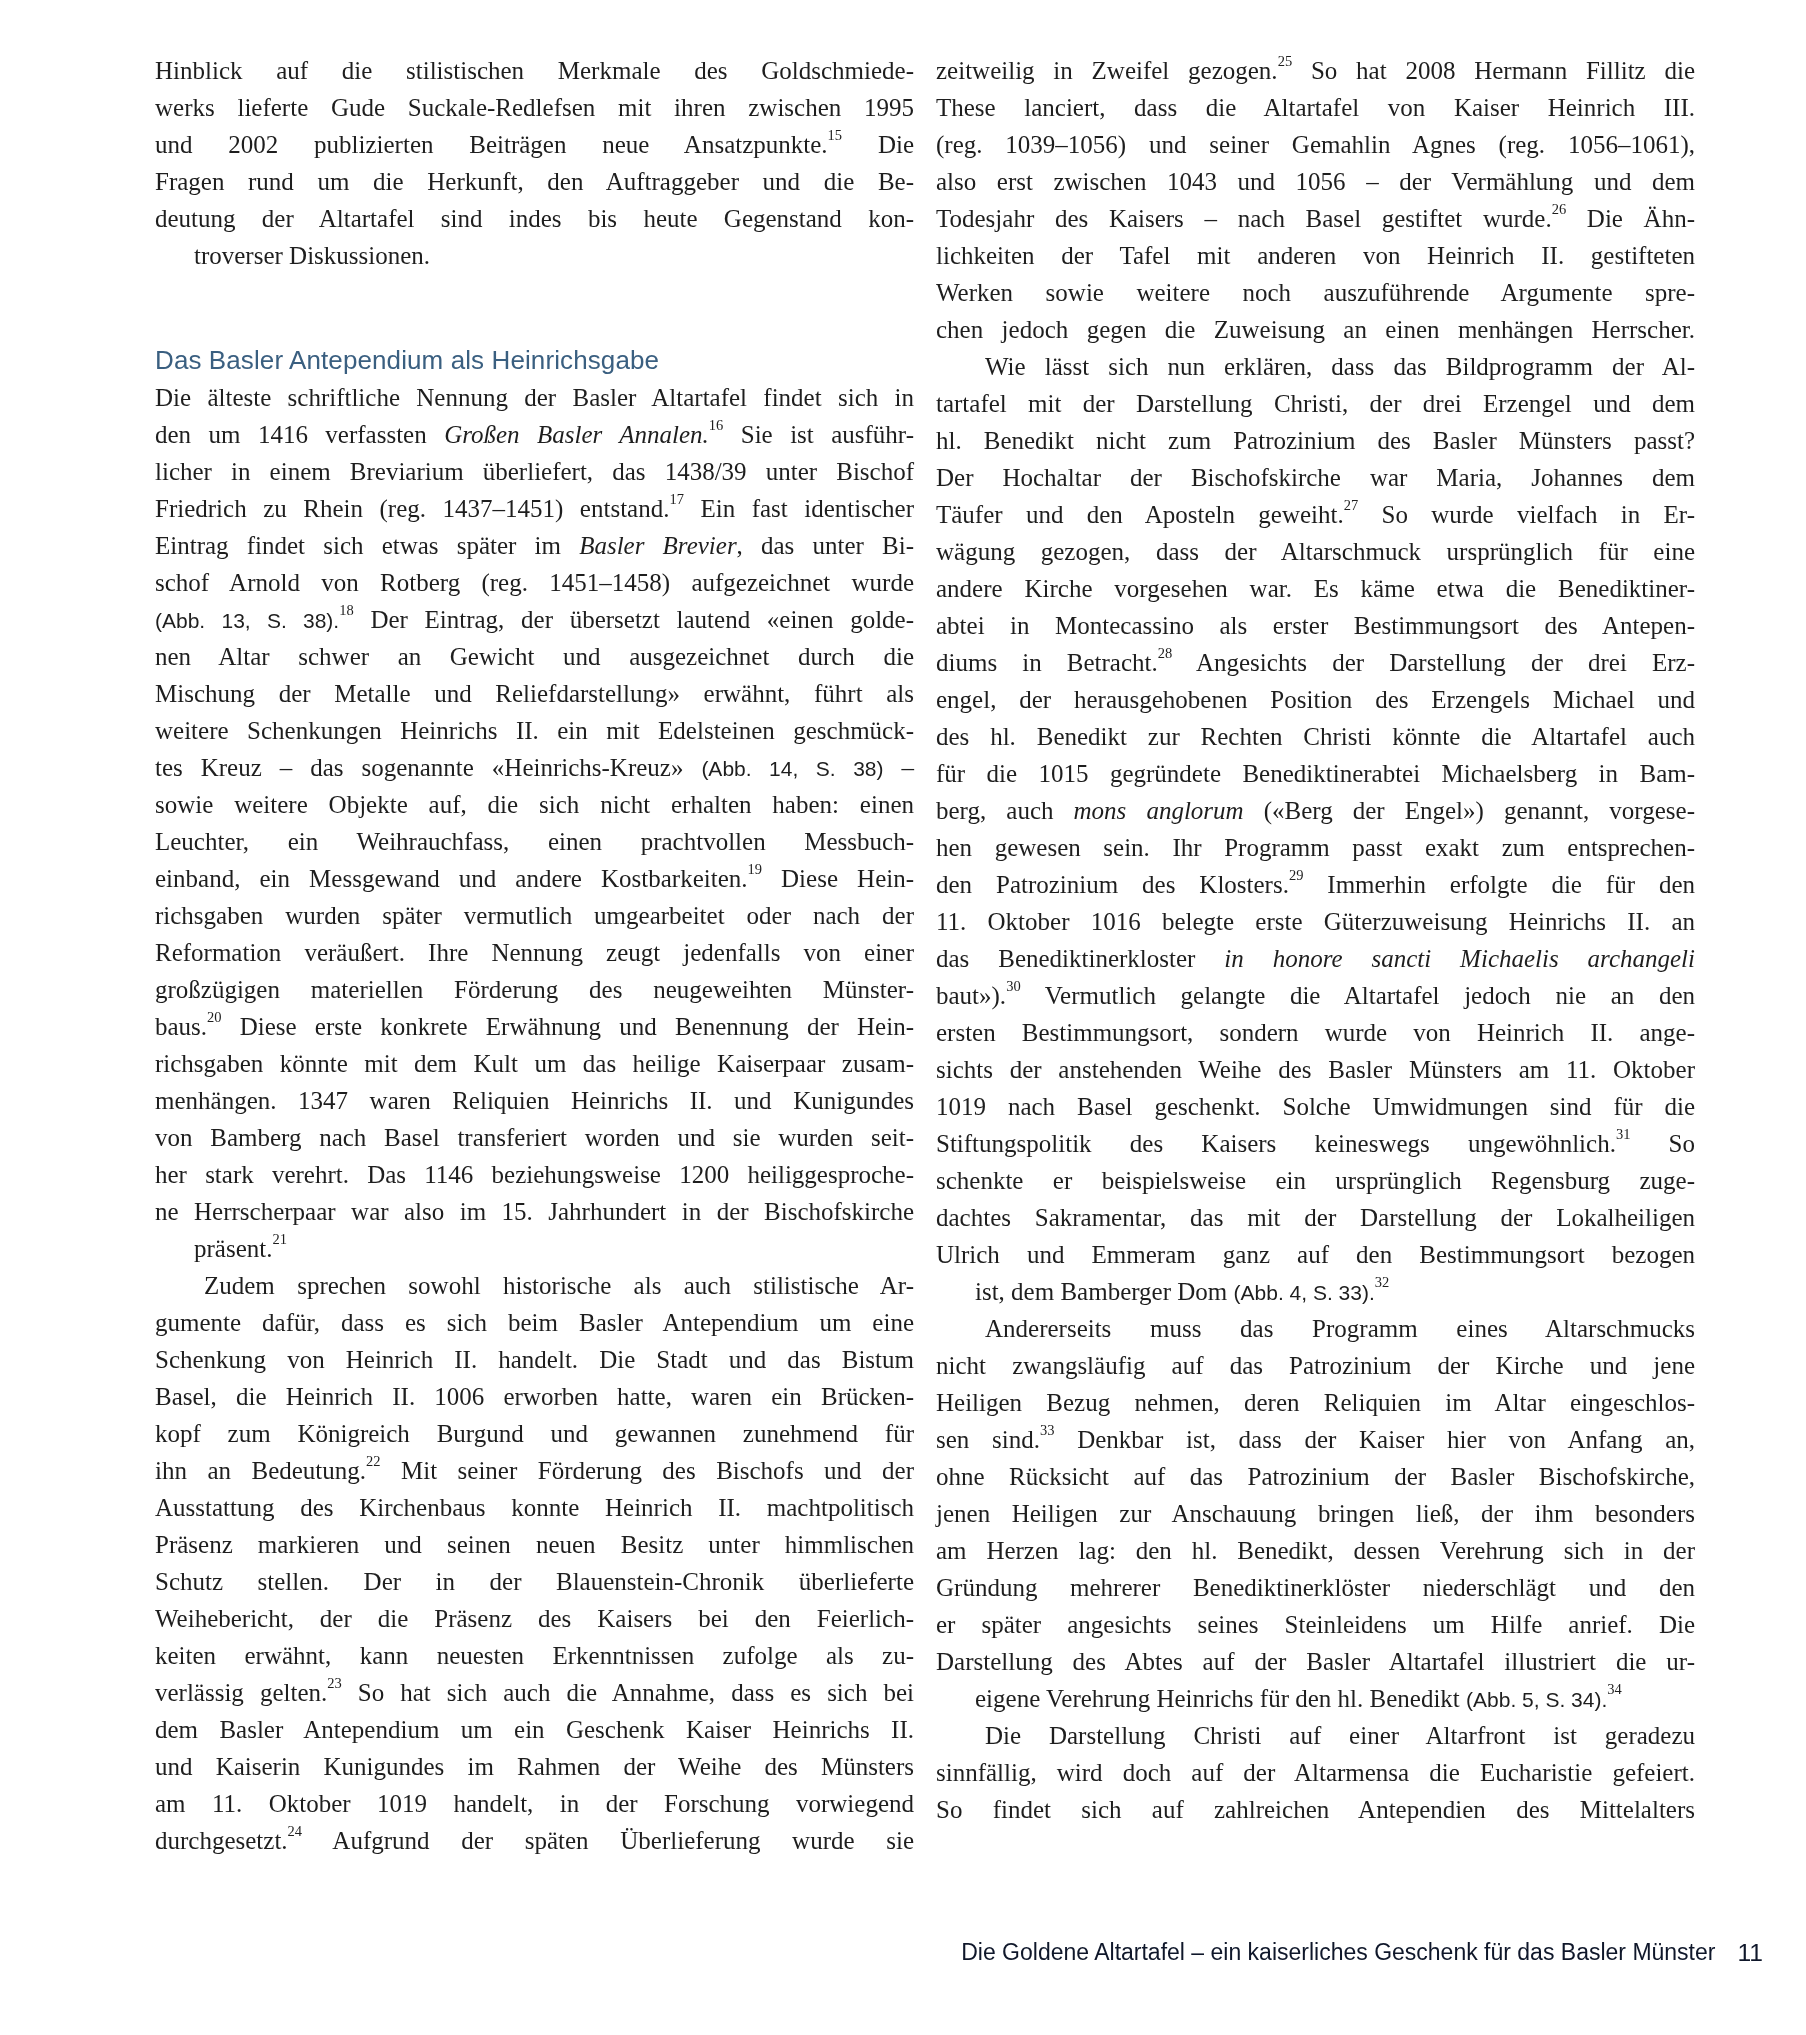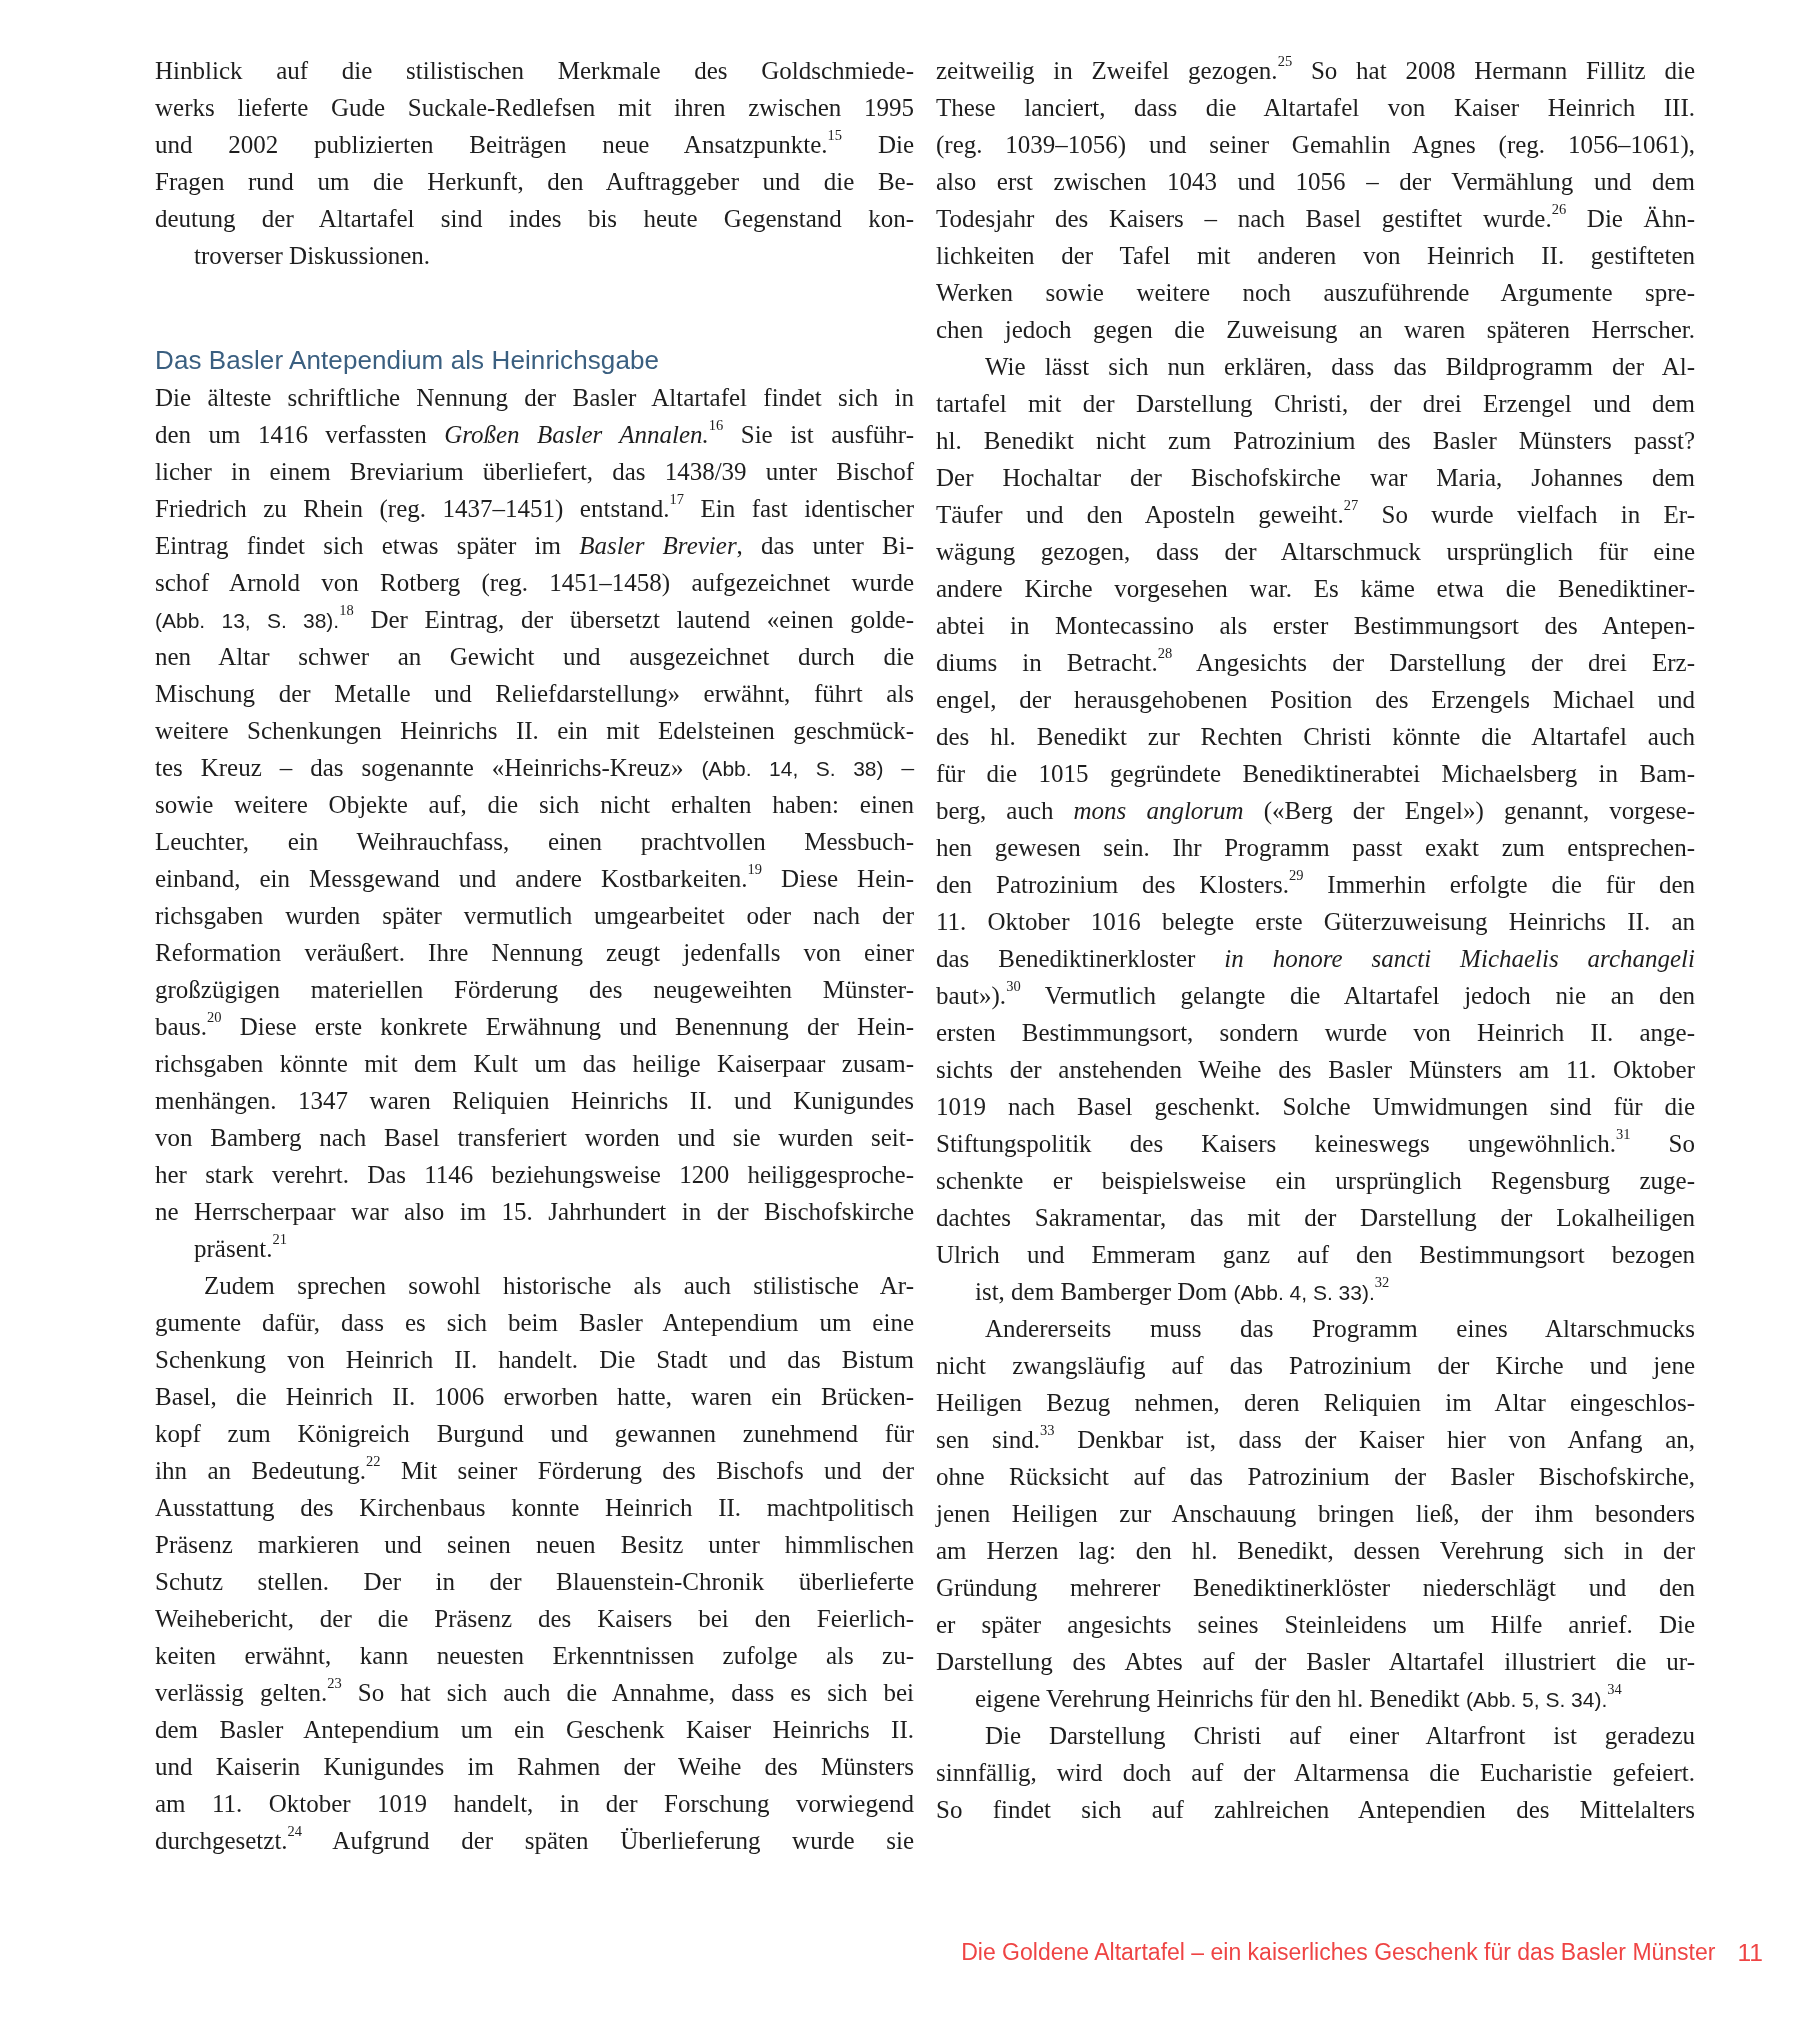--- a/index.html
+++ b/index.html
@@ -9,21 +9,21 @@
   .col.right { left:936px; }
   .line { height:37px; line-height:37px; white-space:nowrap; text-align:justify; text-align-last:justify; overflow:visible; }
   .line.last { text-align-last:left;margin-left:39px; }
   .line.indent { padding-left:49px; }
   .blank { height:37px; }
   .gap { height:37px; }
   .heading { height:37px; line-height:37px; font-family:"Liberation Sans","DejaVu Sans",sans-serif; font-size:26px; color:#3a5f80; letter-spacing:0.1px; }
   sup { font-size:14.5px; line-height:0; vertical-align:0.9em; }
   .ref { font-family:"Liberation Sans","DejaVu Sans",sans-serif; font-size:21px; }
   i { font-style:italic; }
-  .footer { position:absolute; top:1936px; left:867px; width:896px; height:33px; font-family:"Liberation Sans","DejaVu Sans",sans-serif; font-size:23px; color:#ef4444; display:flex; justify-content:flex-end; align-items:center; }
+  .footer { position:absolute; top:1936px; left:867px; width:896px; height:33px; font-family:"Liberation Sans","DejaVu Sans",sans-serif; font-size:23px; color:#0f172a; display:flex; justify-content:flex-end; align-items:center; }
   .footer .page { margin-left:22px; font-size:24.6px; }
 </style>
 </head>
 <body>
 
 <div class="col left">
   <div class="line">Hinblick auf die stilistischen Merkmale des Goldschmiede-</div>
   <div class="line">werks lieferte Gude Suckale-Redlefsen mit ihren zwischen 1995</div>
   <div class="line"><span>und 2002 publizierten Beiträgen neue Ansatzpunkte.</span><sup>15</sup><span> Die</span></div>
   <div class="line">Fragen rund um die Herkunft, den Auftraggeber und die Be-</div>
@@ -77,21 +77,21 @@
 </div>
 
 <div class="col right">
   <div class="line"><span>zeitweilig in Zweifel gezogen.</span><sup>25</sup><span> So hat 2008 Hermann Fillitz die</span></div>
   <div class="line">These lanciert, dass die Altartafel von Kaiser Heinrich III.</div>
   <div class="line">(reg. 1039–1056) und seiner Gemahlin Agnes (reg. 1056–1061),</div>
   <div class="line">also erst zwischen 1043 und 1056 – der Vermählung und dem</div>
   <div class="line"><span>Todesjahr des Kaisers – nach Basel gestiftet wurde.</span><sup>26</sup><span> Die Ähn-</span></div>
   <div class="line">lichkeiten der Tafel mit anderen von Heinrich II. gestifteten</div>
   <div class="line">Werken sowie weitere noch auszuführende Argumente spre-</div>
-  <div class="line">chen jedoch gegen die Zuweisung an waren späteren Herrscher.</div>
+  <div class="line">chen jedoch gegen die Zuweisung an einen menhängen Herrscher.</div>
 
   <div class="line indent">Wie lässt sich nun erklären, dass das Bildprogramm der Al-</div>
   <div class="line">tartafel mit der Darstellung Christi, der drei Erzengel und dem</div>
   <div class="line">hl. Benedikt nicht zum Patrozinium des Basler Münsters passt?</div>
   <div class="line">Der Hochaltar der Bischofskirche war Maria, Johannes dem</div>
   <div class="line"><span>Täufer und den Aposteln geweiht.</span><sup>27</sup><span> So wurde vielfach in Er-</span></div>
   <div class="line">wägung gezogen, dass der Altarschmuck ursprünglich für eine</div>
   <div class="line">andere Kirche vorgesehen war. Es käme etwa die Benediktiner-</div>
   <div class="line">abtei in Montecassino als erster Bestimmungsort des Antepen-</div>
   <div class="line"><span>diums in Betracht.</span><sup>28</sup><span> Angesichts der Darstellung der drei Erz-</span></div>

